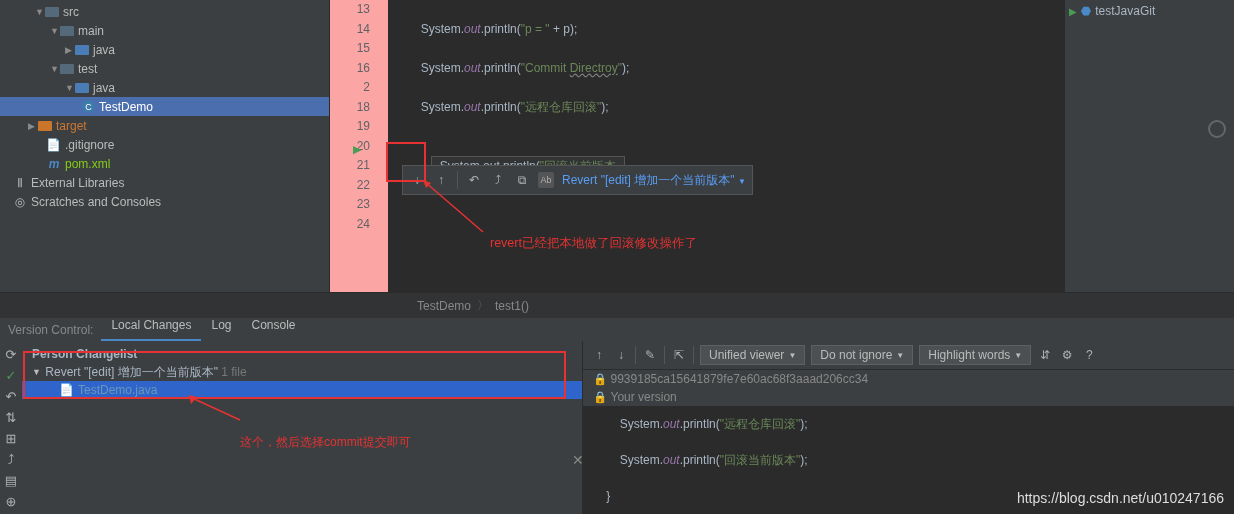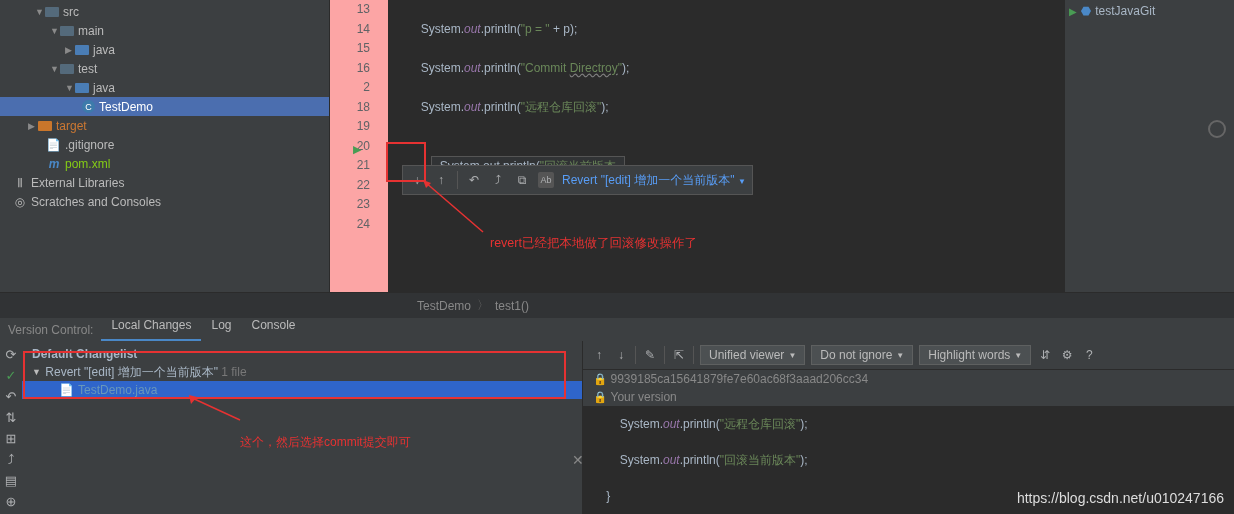--- a/index.html
+++ b/index.html
@@ -206,21 +206,21 @@
       <div style="color:#499c54">✓</div>
       <div>↶</div>
       <div>⇅</div>
       <div>⊞</div>
       <div>⤴</div>
       <div>▤</div>
       <div>⊕</div>
     </div>
     <div class="vc-left">
       <div class="vc-row" style="font-weight:bold">
-            <span>Default Changelist</span>
+            <span>Person Changelist</span>
           </div>
       <div class="vc-row"><span class="arr" style="color:#bbb">▼</span>&nbsp;<span>Revert "[edit] 增加一个当前版本"</span>&nbsp;<span class="vc-muted">1 file</span></div>
       <div class="vc-row sel"><span style="width:28px"></span><span class="fico" style="color:#4a88c7">📄</span><span style="color:#6897bb">TestDemo.java</span>&nbsp;</div>
     </div>
     <div class="vc-right">
       <div class="diff-tb">
         <span class="tb-ico">↑</span>
         <span class="tb-ico">↓</span>
         <span class="sep"></span>
         <span class="tb-ico">✎</span>

